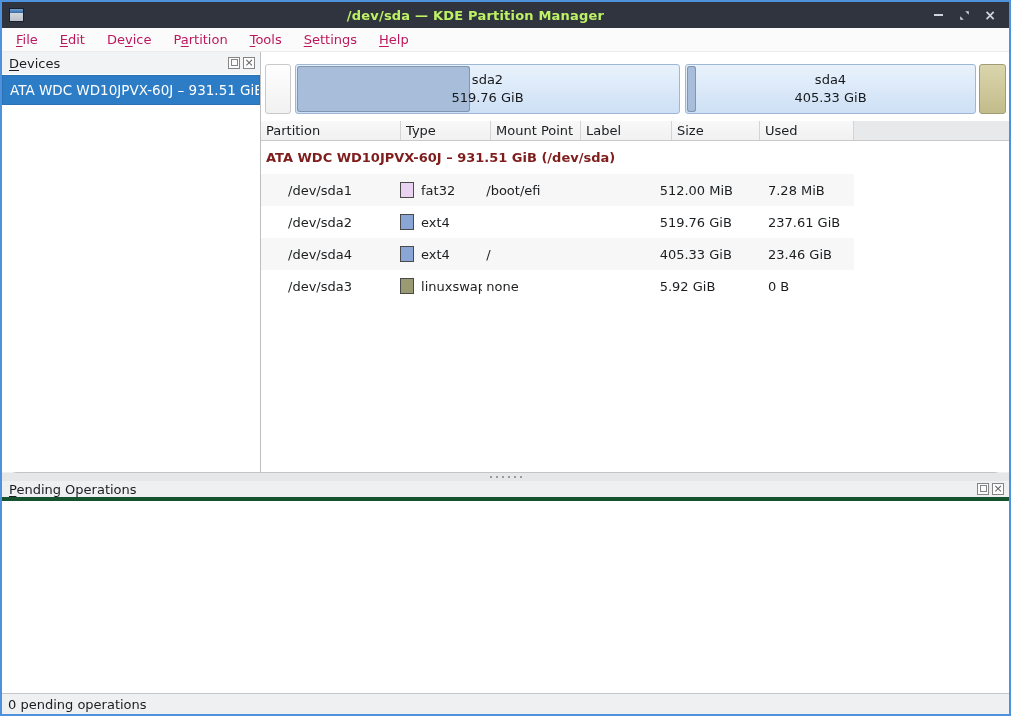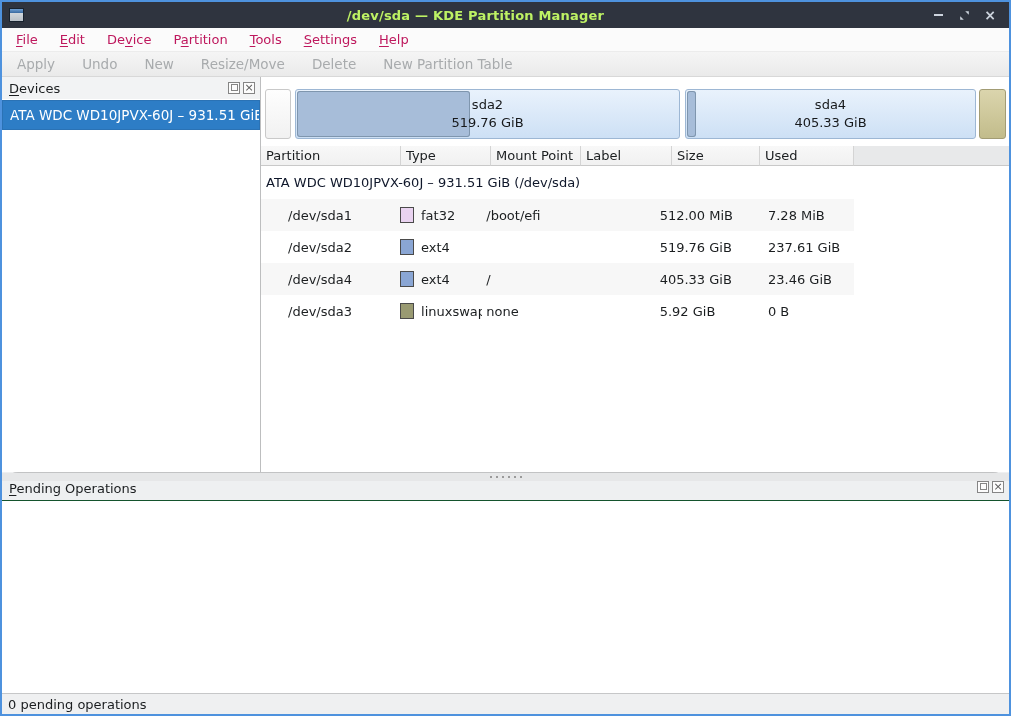--- a/index.html
+++ b/index.html
@@ -79,40 +79,40 @@
     pointer-events:none; }
 
   
   .tree { position:absolute; left:0; top:69px; right:0; bottom:0; background:#fff; }
   .tree-header { height:20px; display:flex; }
   .th { background:linear-gradient(#f8f8f8,#f1f1f1); border-right:1px solid #d4d4d4;
     border-bottom:1px solid #c9c9c9; padding:2px 0 0 5px; font-size:13px; cursor:default;
     overflow:hidden; white-space:nowrap; }
   .th-filler { flex:1; background:#e8e9ea; border-bottom:1px solid #c9c9c9; }
   .group-row { height:33px; display:flex; align-items:center; padding-left:5px;
-    font-weight:normal; color:#0f172a; }
+    font-weight:bold; color:#7f1d1d; }
   .p-row { width:593px; height:32px; display:flex; align-items:center; cursor:default; }
   .p-row.odd { background:#f7f7f7; }
   .cell { overflow:hidden; white-space:nowrap; }
   .c-partition { width:140px; padding-left:27px; }
   .c-type { width:90px; padding-left:4px; display:flex; align-items:center; gap:7px; }
   .c-mount { width:90px; padding-left:4px; }
   .c-label { width:91px; padding-left:4px; }
   .c-size { width:88px; padding-left:4px; }
   .c-used { width:94px; padding-left:4px;margin-left:24px; }
   .swatch { width:14px; height:16px; flex:0 0 14px; border:1px solid #4a4a4a; display:inline-block; }
 
   
   .splitter { height:8px; flex:0 0 8px; background:#e6e7e8; display:flex; align-items:center;
     justify-content:center; gap:4px; cursor:row-resize; }
   .splitter i { width:2px; height:2px; background:#9a9a9a; display:block; }
 
   
   .pending-header { height:20px; flex:0 0 20px; background:#eef0f1; display:flex;
-    padding:0 5px 0 7px; border-bottom:1px solid #14532d; }
+    align-items:center; padding:0 5px 0 7px; border-bottom:4px solid #14532d; }
   .pending-content { flex:0 0 192px; background:#ffffff; }
 
   
   .statusbar { height:21px; flex:0 0 21px; background:#eff0f1; border-top:1px solid #c6c7c8;
     display:flex; align-items:center; padding-left:6px; }
 </style>
 </head>
 <body>
 
 <div class="window">
@@ -137,28 +137,20 @@
   <div class="menubar">
     <div class="menu-item"><span></span><span class="mn">F</span><span>ile</span></div>
     <div class="menu-item"><span></span><span class="mn">E</span><span>dit</span></div>
     <div class="menu-item"><span>De</span><span class="mn">v</span><span>ice</span></div>
     <div class="menu-item"><span>P</span><span class="mn">a</span><span>rtition</span></div>
     <div class="menu-item"><span></span><span class="mn">T</span><span>ools</span></div>
     <div class="menu-item"><span></span><span class="mn">S</span><span>ettings</span></div>
     <div class="menu-item"><span></span><span class="mn">H</span><span>elp</span></div>
   </div>
 
-  <div class="toolbar">
-    <div class="tool-btn">Apply</div>
-    <div class="tool-btn">Undo</div>
-    <div class="tool-btn">New</div>
-    <div class="tool-btn">Resize/Move</div>
-    <div class="tool-btn">Delete</div>
-    <div class="tool-btn">New Partition Table</div>
-  </div>
 
   <div class="main">
 
     <div class="devices-panel">
       <div class="dock-header">
         <span><span></span><span class="mn">D</span><span>evices</span></span>
         <span class="spacer"></span>
         <span class="dock-btn icon-float"></span>
         <span class="dock-btn icon-close"></span>
       </div>

